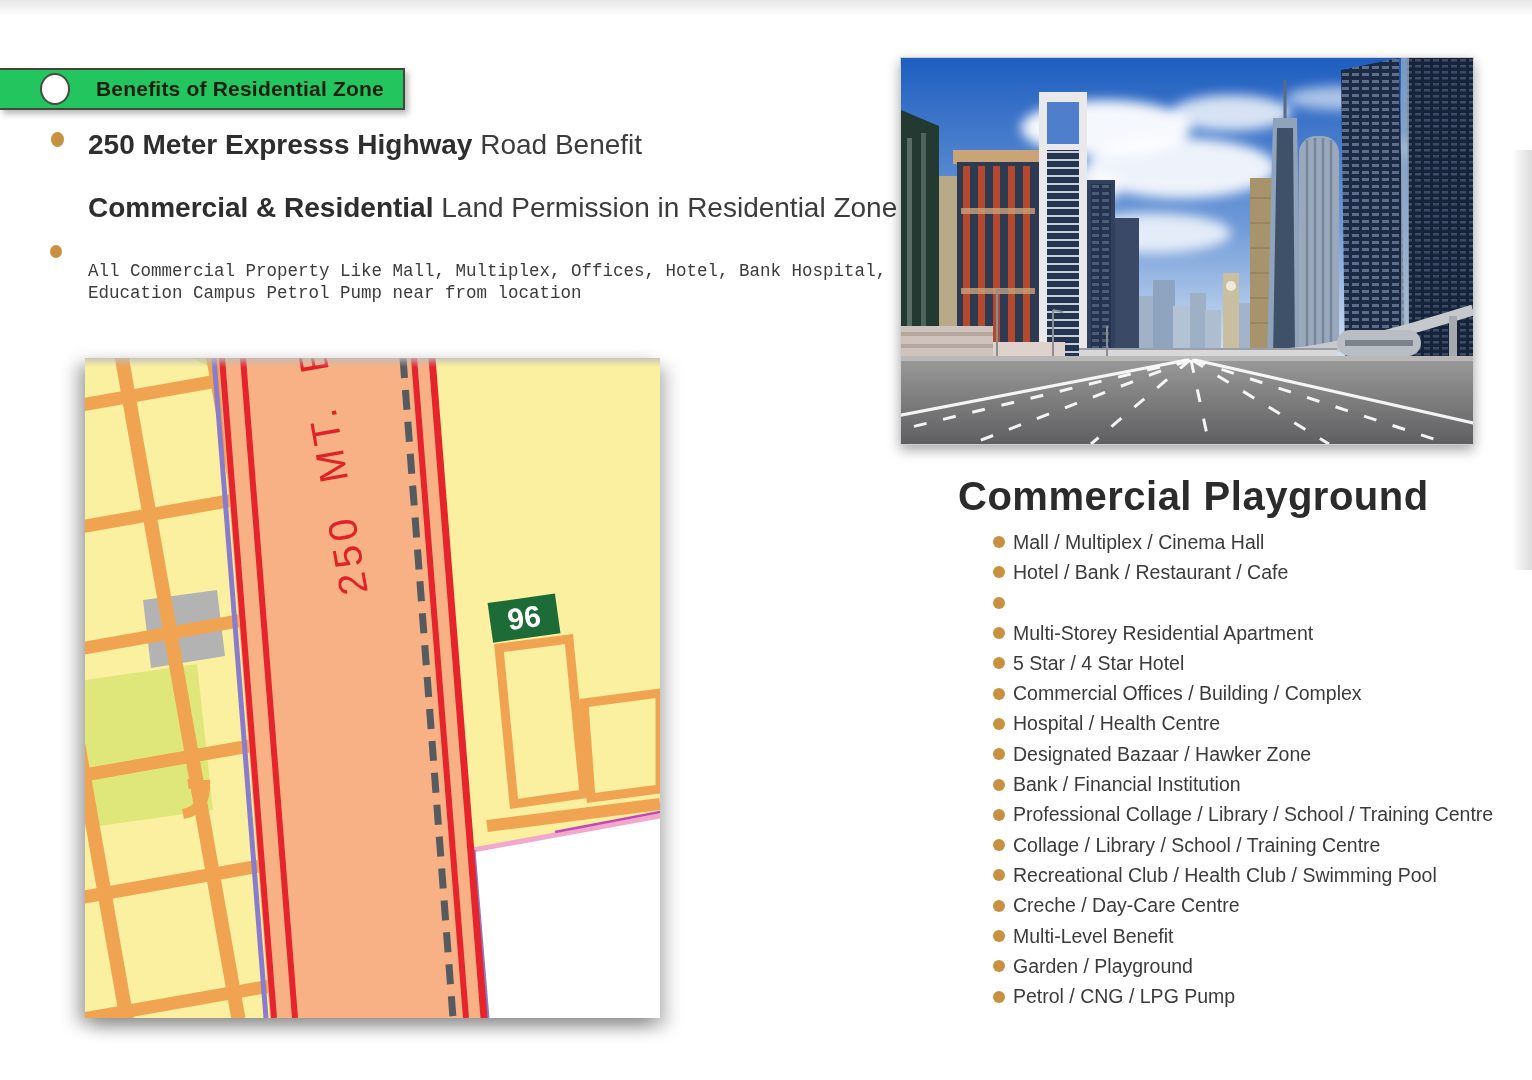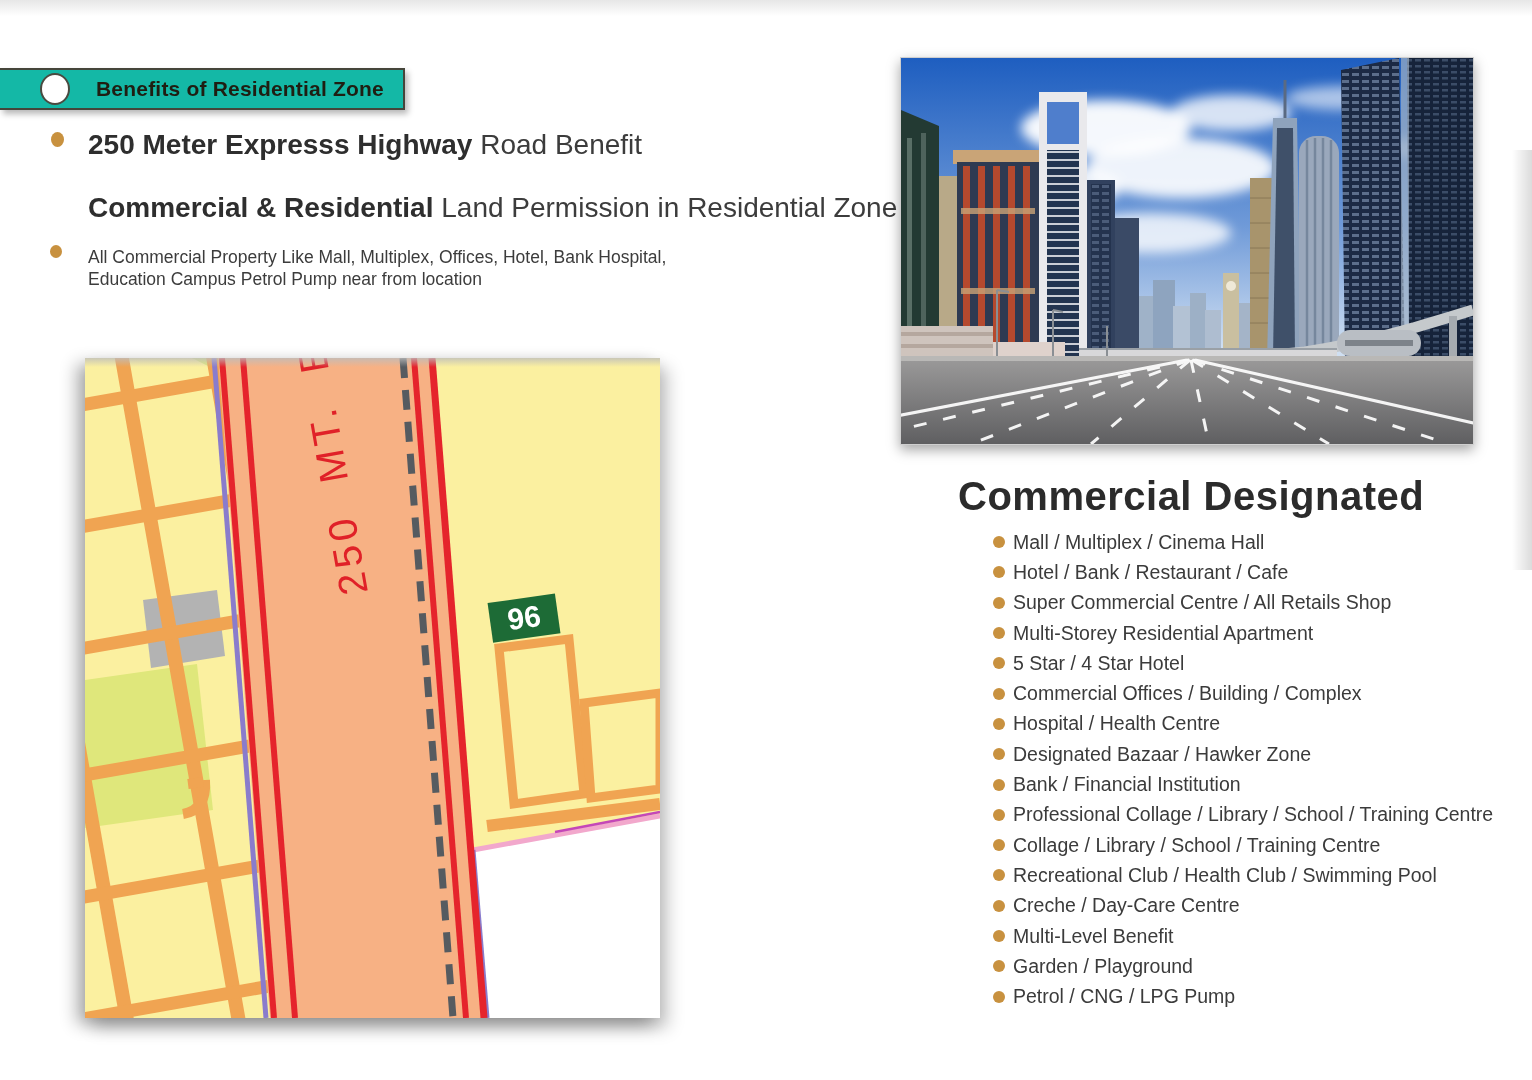--- a/index.html
+++ b/index.html
@@ -9,41 +9,41 @@
   }
   
   .page-top-shade{position:absolute;top:0;left:0;right:0;height:16px;
     background:linear-gradient(#c9c9c9,rgba(255,255,255,0));opacity:.45;pointer-events:none;}
   .page-right-shade{position:absolute;top:150px;right:0;width:20px;height:420px;
     background:linear-gradient(to left,rgba(0,0,0,.14),rgba(0,0,0,0));pointer-events:none;}
 
   
   .banner{
     position:absolute;left:0;top:68px;width:405px;height:42px;
-    background:#14b8a6;border:2px solid #45453a;border-left:none;
+    background:#22c55e;border:2px solid #45453a;border-left:none;
     box-shadow:3px 4px 6px rgba(0,0,0,.28);
     display:flex;align-items:center;box-sizing:border-box;
   }
   .banner .circle{
     width:30px;height:32px;border-radius:50%;background:#ffffff;
     border:2px solid #4a4a40;margin-left:40px;flex:0 0 auto;box-sizing:border-box;
   }
   .banner .title{
     margin-left:26px;font-size:21px;font-weight:bold;color:#1f1e12;letter-spacing:.2px;
   }
 
   
   .dot{border-radius:50%;background:#c8913f;display:inline-block;}
   .dot1{position:absolute;left:51px;top:132px;width:13px;height:15px;}
   .dot2{position:absolute;left:50px;top:245px;width:12px;height:13px;}
   .benefit-line{position:absolute;left:88px;font-size:28px;color:#3c3c3c;white-space:nowrap;}
   .benefit-line b{color:#2e2e2e;}
   .benefit-line.l1{top:129px;}
   .benefit-line.l2{top:192px;}
-  .note{position:absolute;left:88px;top:246px;font-size:17.5px;line-height:22px;color:#3c3c3c;}
+  .note{position:absolute;left:88px;top:260px;font-size:17.5px;line-height:22px;color:#3c3c3c;font-family:Liberation Mono, monospace;}
   .note span{display:block;}
 
   
   .map-figure{
     position:absolute;left:85px;top:358px;width:575px;height:660px;
     box-shadow:-8px 6px 16px rgba(0,0,0,.32), 8px 10px 16px rgba(0,0,0,.22);
     background:#fbf0a0;
   }
   .map-figure svg{display:block;}
 
@@ -306,33 +306,32 @@
         <line x1="290" y1="302" x2="308" y2="386" stroke-dasharray="13 17"></line>
         <line x1="291" y1="302" x2="428" y2="386" stroke-dasharray="13 17"></line>
         <line x1="292" y1="302" x2="548" y2="386" stroke-dasharray="13 17"></line>
         <line x1="286" y1="302" x2="-150" y2="386"></line>
         <line x1="294" y1="302" x2="665" y2="386"></line>
       </g>
     </g>
   </svg>
 </div>
 
-<div class="cp-title">Commercial Designated</div>
+<div class="cp-title">Commercial Playground</div>
 <ul class="cp-list">
   <li>
       <span class="dot"></span>
       <span>Mall / Multiplex / Cinema Hall</span>
     </li>
   <li>
       <span class="dot"></span>
       <span>Hotel / Bank / Restaurant / Cafe</span>
     </li>
   <li>
       <span class="dot"></span>
-      <span>Super Commercial Centre / All Retails Shop</span>
     </li>
   <li>
       <span class="dot"></span>
       <span>Multi-Storey Residential Apartment</span>
     </li>
   <li>
       <span class="dot"></span>
       <span>5 Star / 4 Star Hotel</span>
     </li>
   <li>

